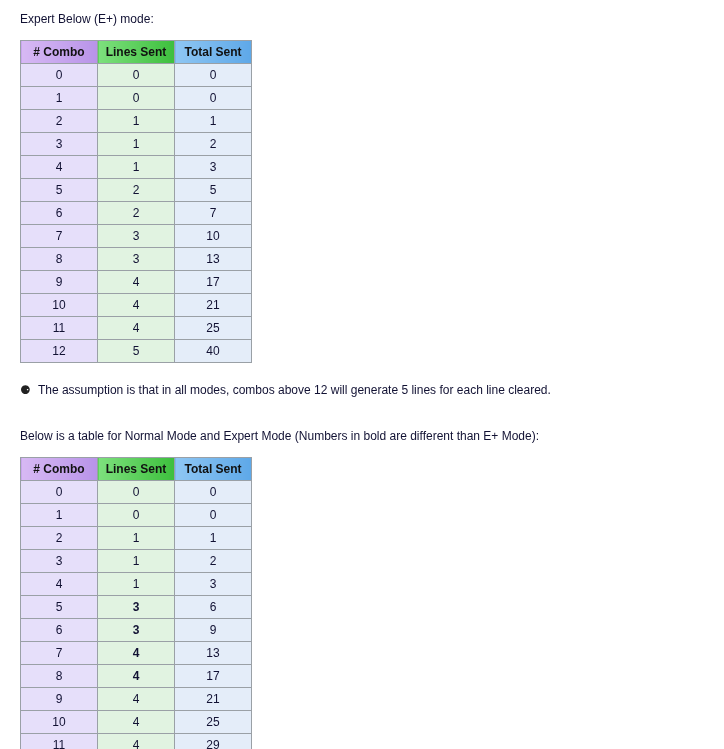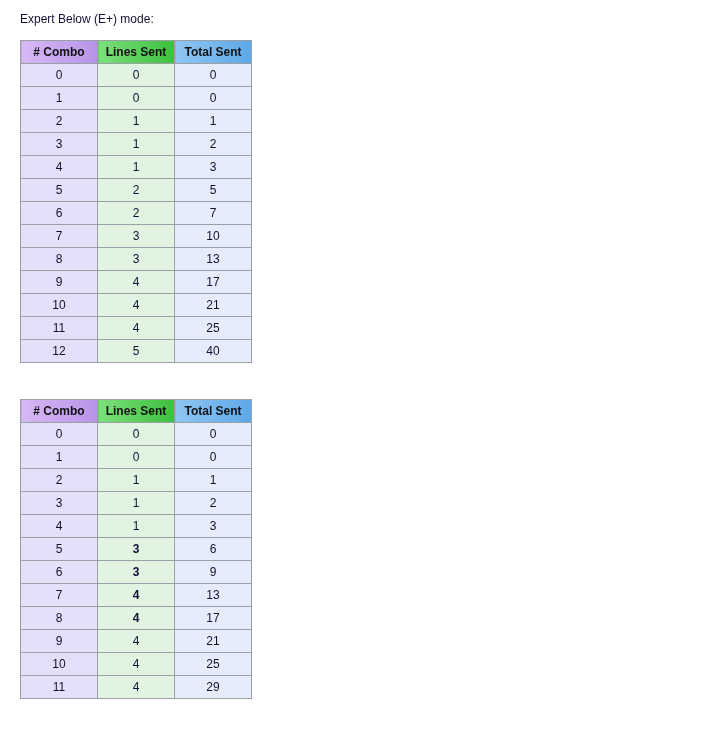--- a/index.html
+++ b/index.html
@@ -142,23 +142,28 @@
           <td class="c-total col-total">25</td>
         </tr>
         <tr>
           <td class="c-combo col-combo">12</td>
           <td class="c-lines col-lines">5</td>
           <td class="c-total col-total">40</td>
         </tr>
       </tbody>
   </table>
 
+  <p class="para">
+    <span class="leadchar">⚈</span>
+    <span>The assumption is that in all modes, combos above 12 will generate 5 lines for each line cleared.</span>
+  </p>
 
   <div style="height:14px"></div>
 
+  <p class="para">Below is a table for Normal Mode and Expert Mode (Numbers in bold are different than E+ Mode):</p>
 
   <table class="data">
     <thead>
       <tr>
         <th class="h-combo col-combo"># Combo</th>
         <th class="h-lines col-lines">Lines Sent</th>
         <th class="h-total col-total">Total Sent</th>
       </tr>
     </thead>
     <tbody>

